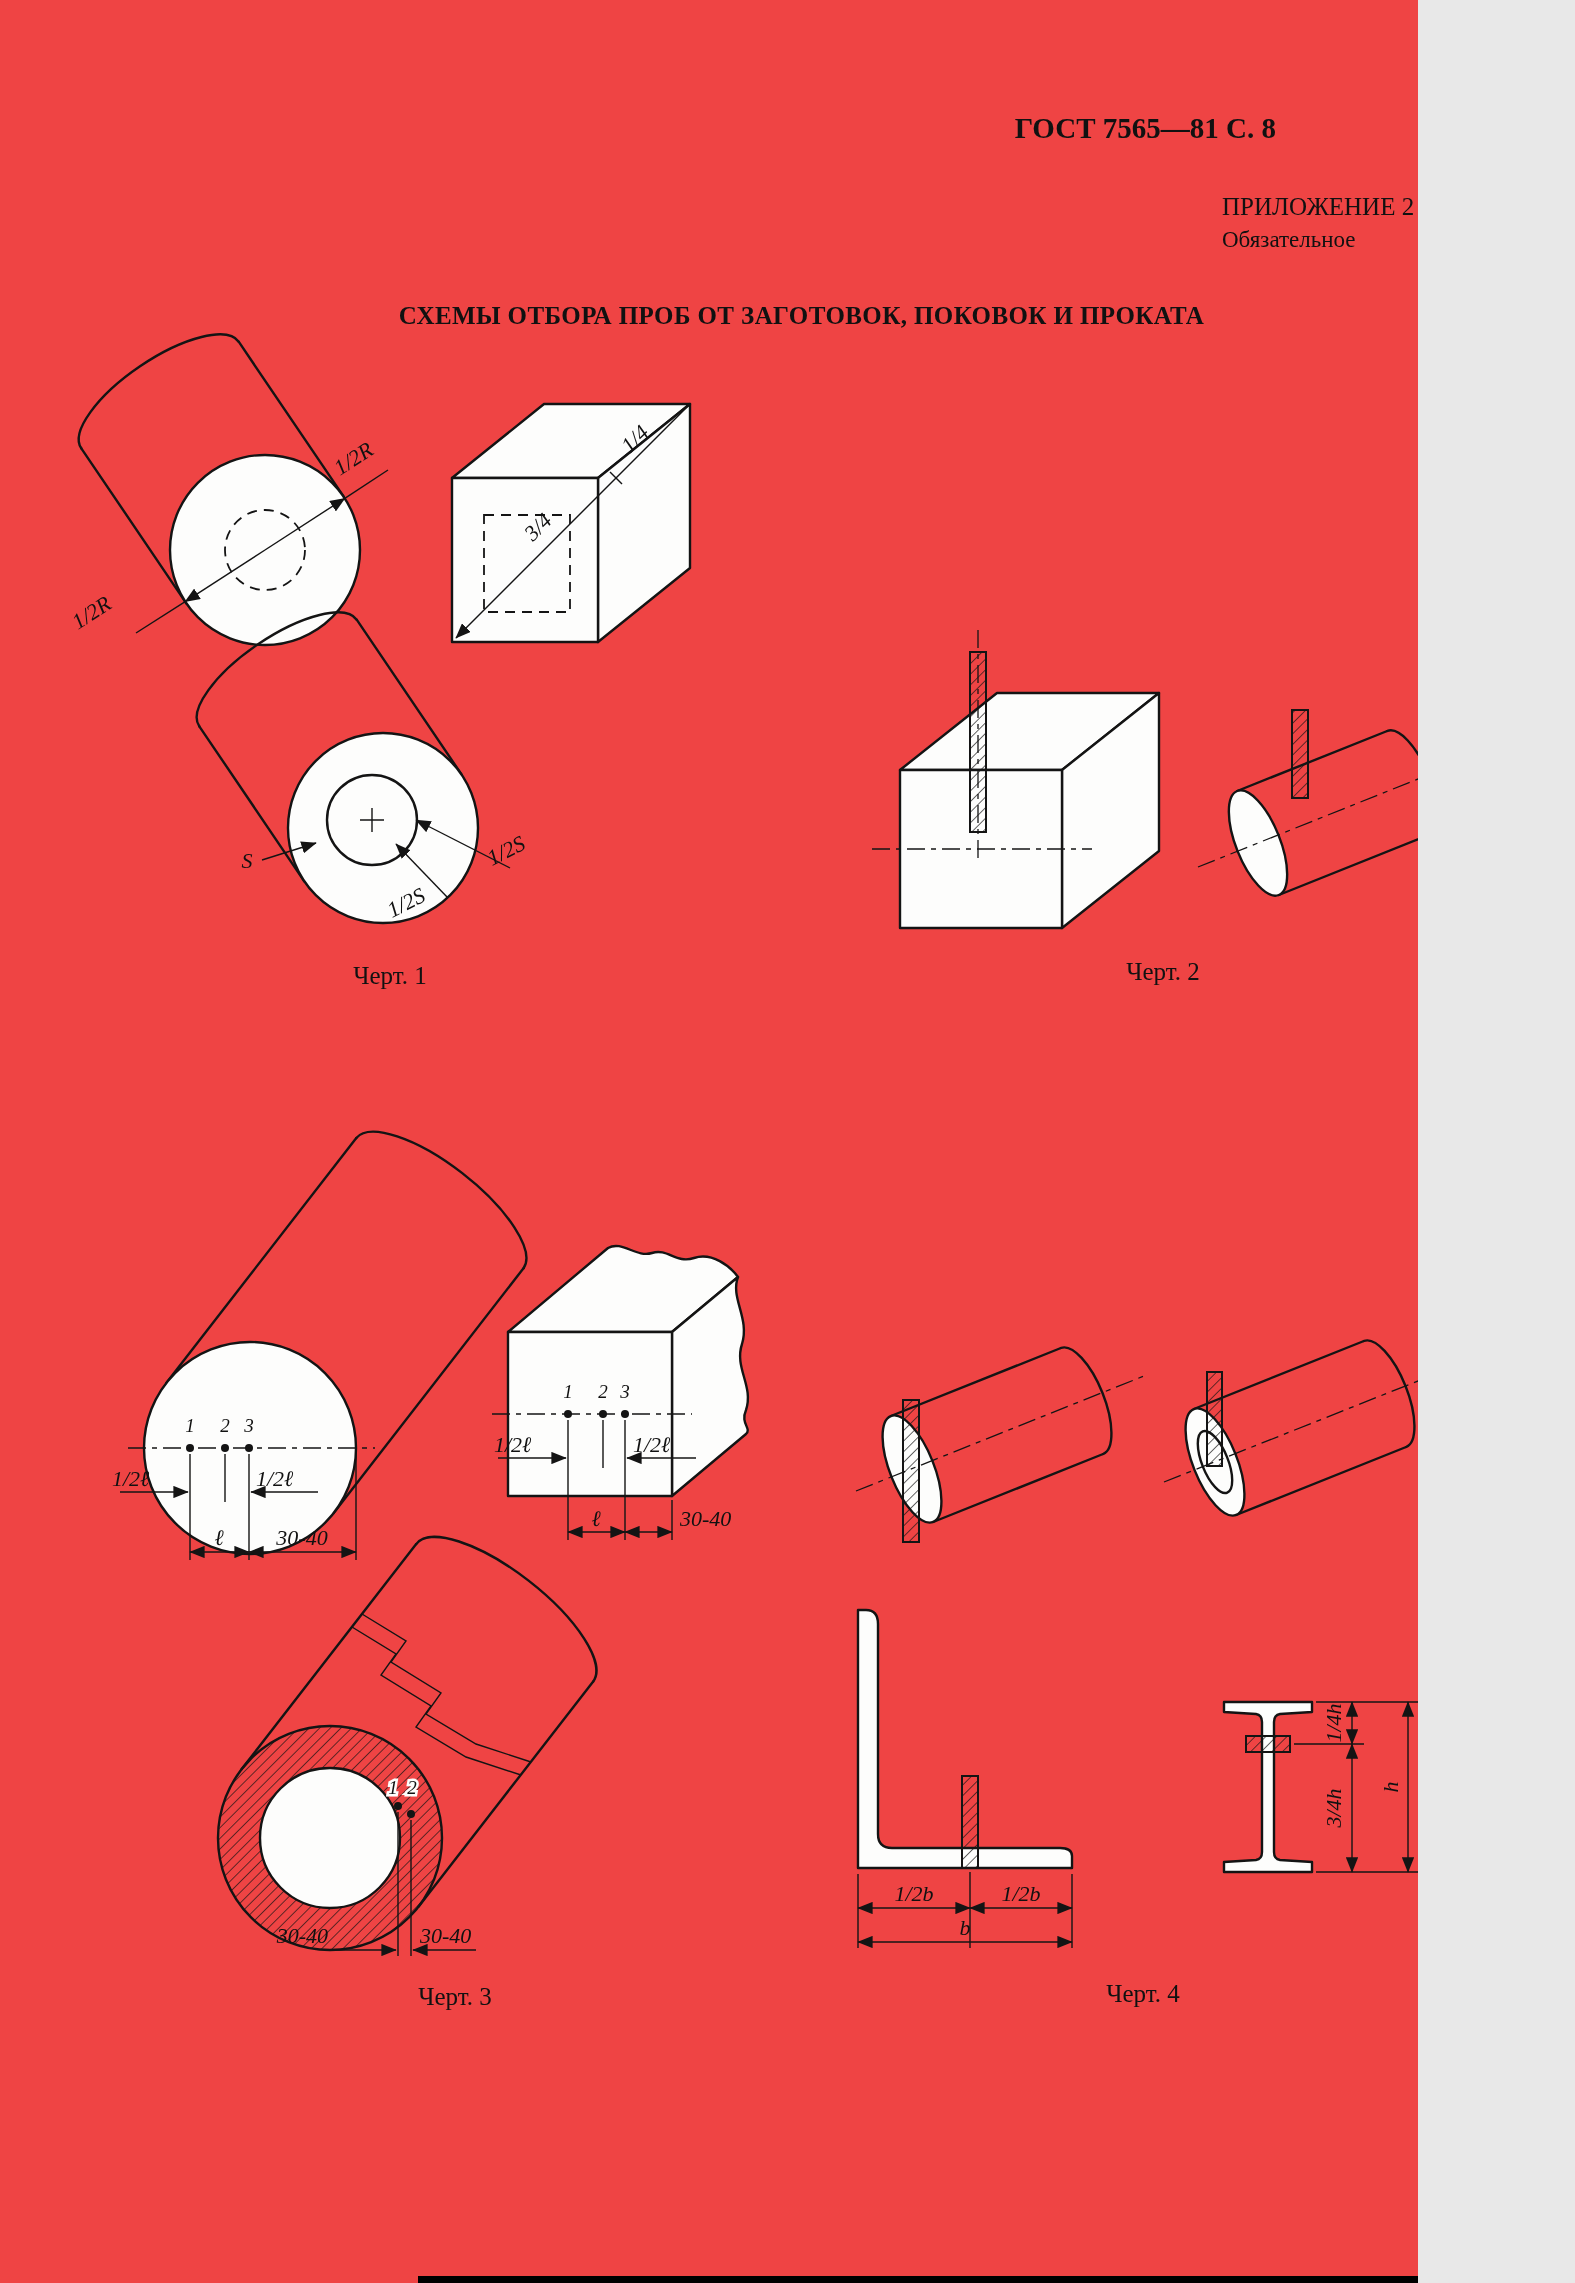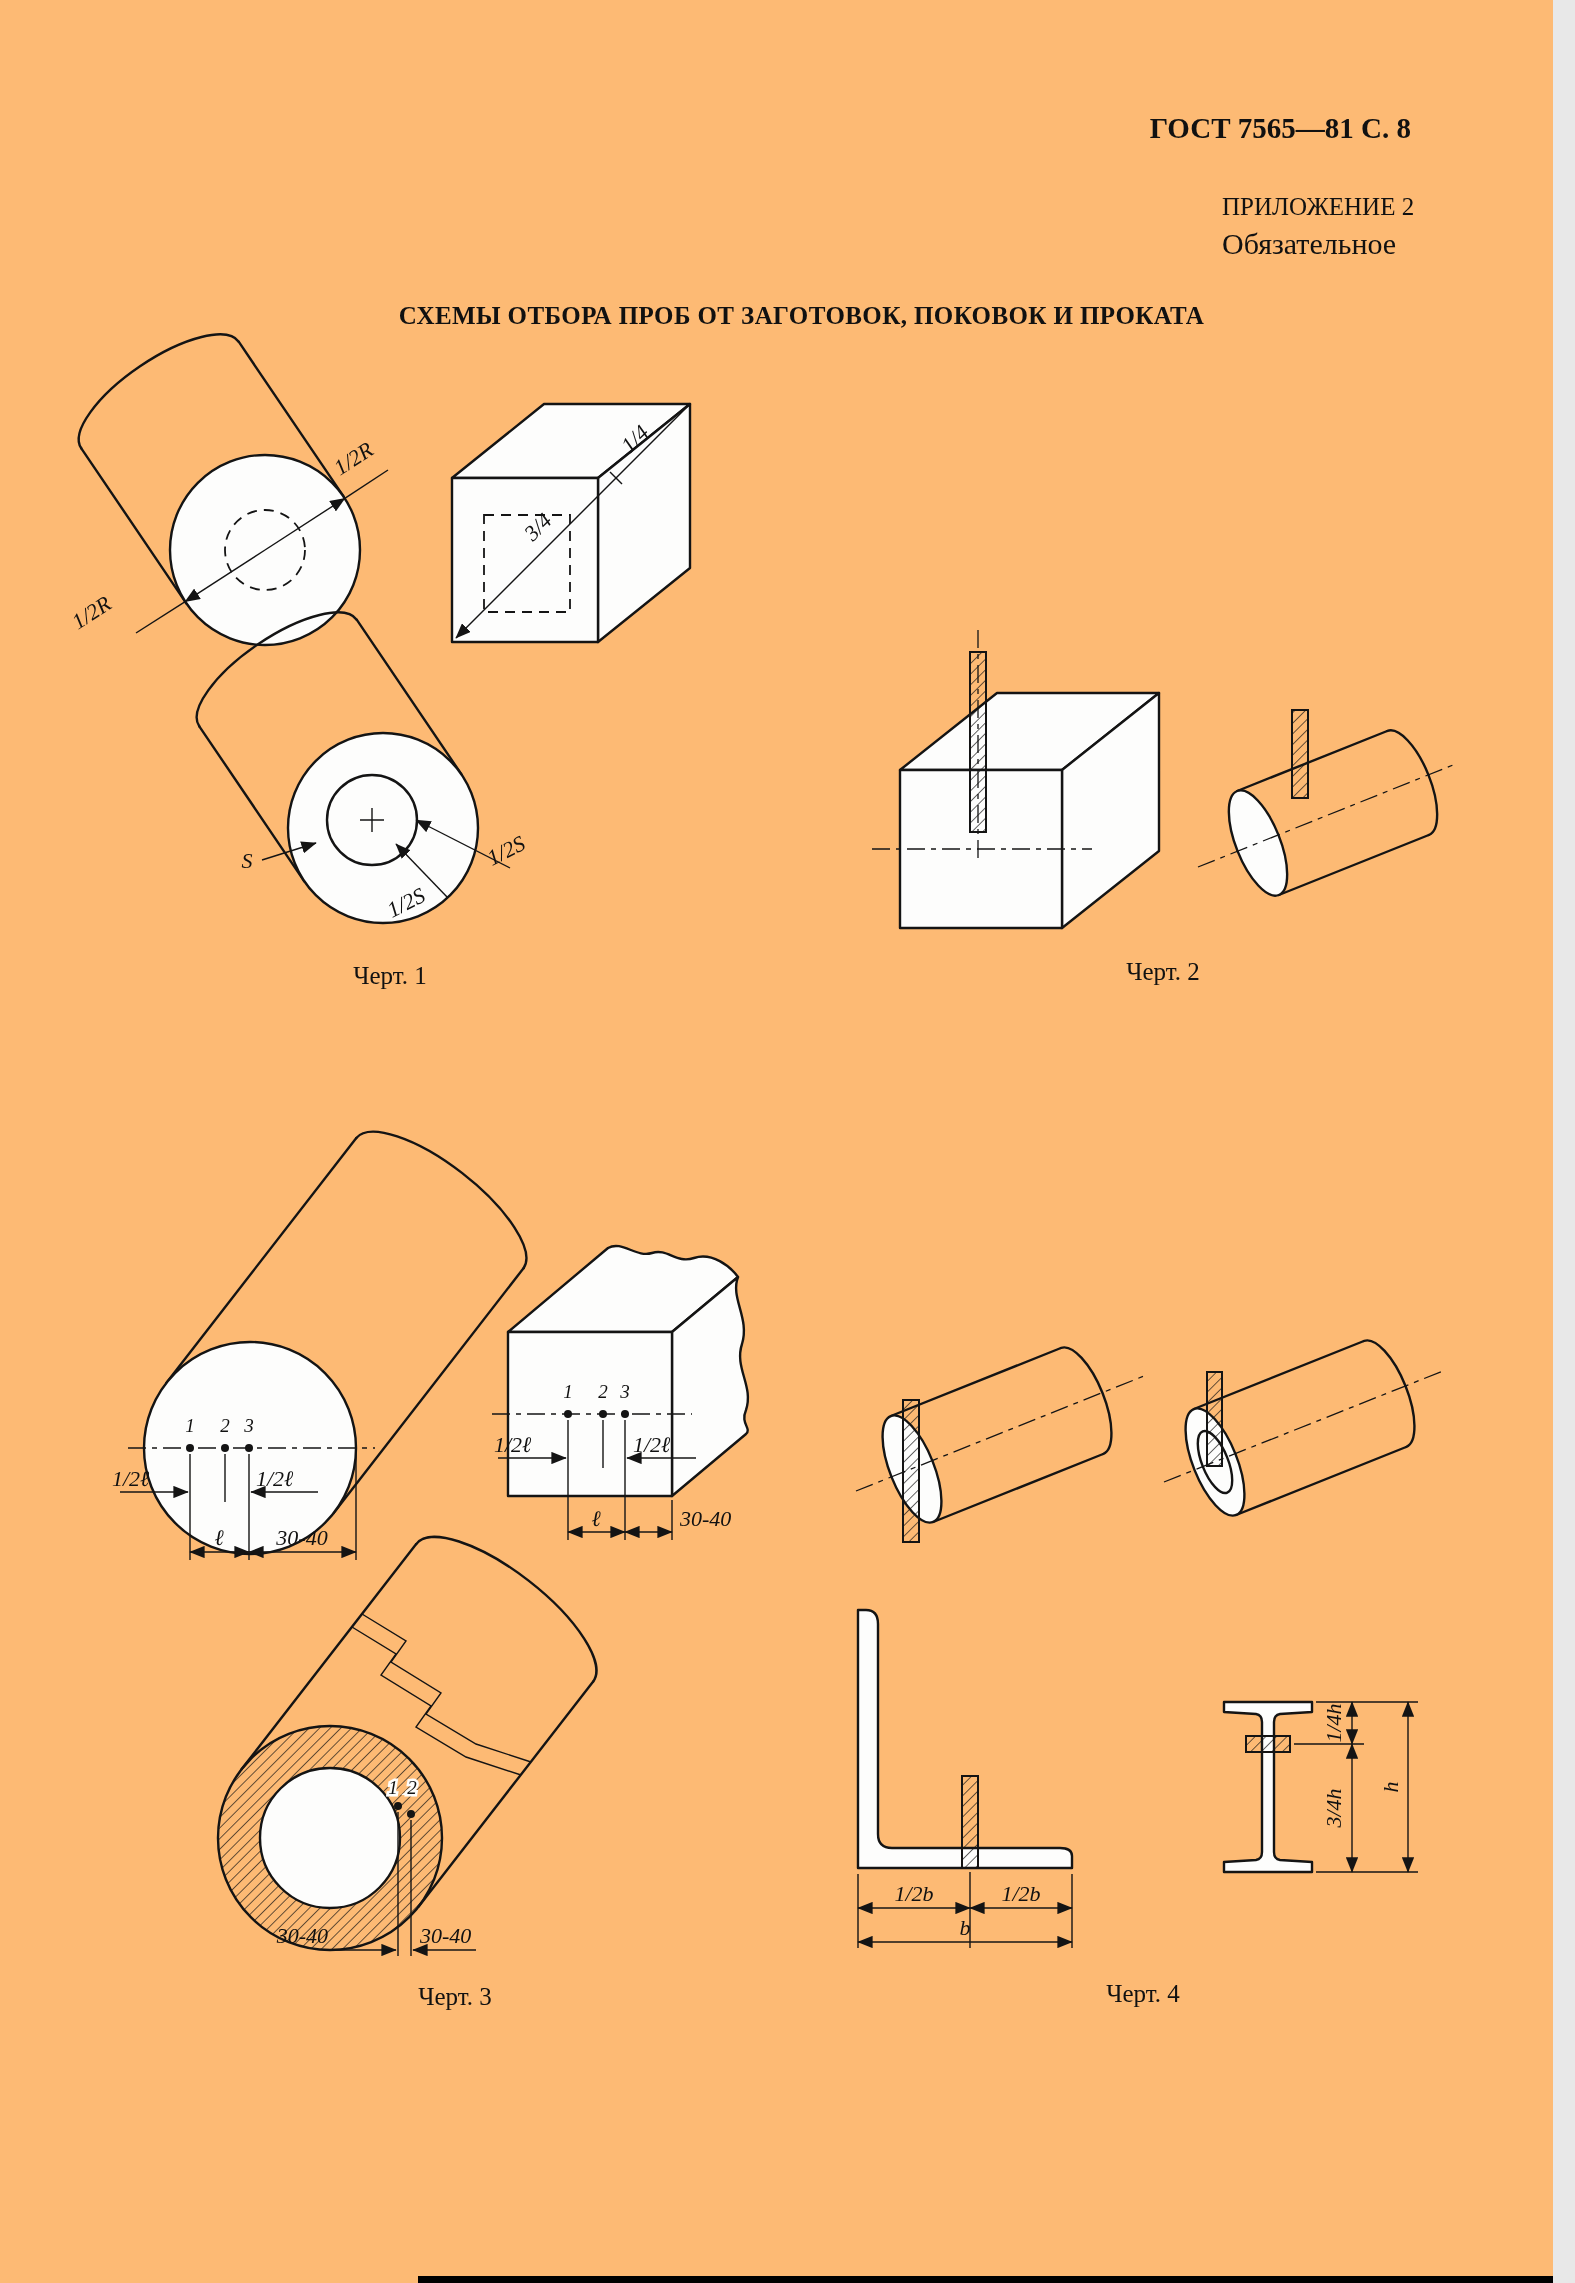--- a/index.html
+++ b/index.html
@@ -1,20 +1,20 @@
 <!DOCTYPE html>
 <html><head>
 <meta charset="utf-8">
 <style>
   html,body{margin:0;padding:0;background:#e8e8e8}
-  .page{position:relative;width:1553px;height:2283px;background:#fdba74;overflow:hidden;
+  .page{position:relative;width:1418px;height:2283px;background:#ef4444;overflow:hidden;
         font-family:"Liberation Serif","DejaVu Serif",serif;color:#111}
   .doc-ref{position:absolute;top:112px;right:142px;font-weight:bold;font-size:29px;white-space:nowrap}
   .appendix{position:absolute;top:190px;left:1222px;font-size:25px;line-height:1.35}
-  .appendix .app2{font-size:30px}
+  .appendix .app2{font-size:23px}
   .title{position:absolute;top:298px;left:14px;width:1575px;text-align:center;font-weight:bold;
          font-size:25px;line-height:1.4;letter-spacing:.4px}
   svg.art{position:absolute;left:0;top:0;width:1575px;height:2283px}
   .o{fill:none;stroke:#141414;stroke-width:2.4;stroke-linecap:round;stroke-linejoin:round}
   .of{fill:#fdfdfc;stroke:#141414;stroke-width:2.4;stroke-linejoin:round}
   .oh{fill:url(#hatch);stroke:#141414;stroke-width:2.4}
   .thin{fill:none;stroke:#141414;stroke-width:1.4}
   .cl{fill:none;stroke:#141414;stroke-width:1.3;stroke-dasharray:18 6 5 6}
   .dsh{fill:none;stroke:#141414;stroke-width:1.8;stroke-dasharray:10 7}
   .hat{fill:url(#hatch);stroke:#141414;stroke-width:2}

